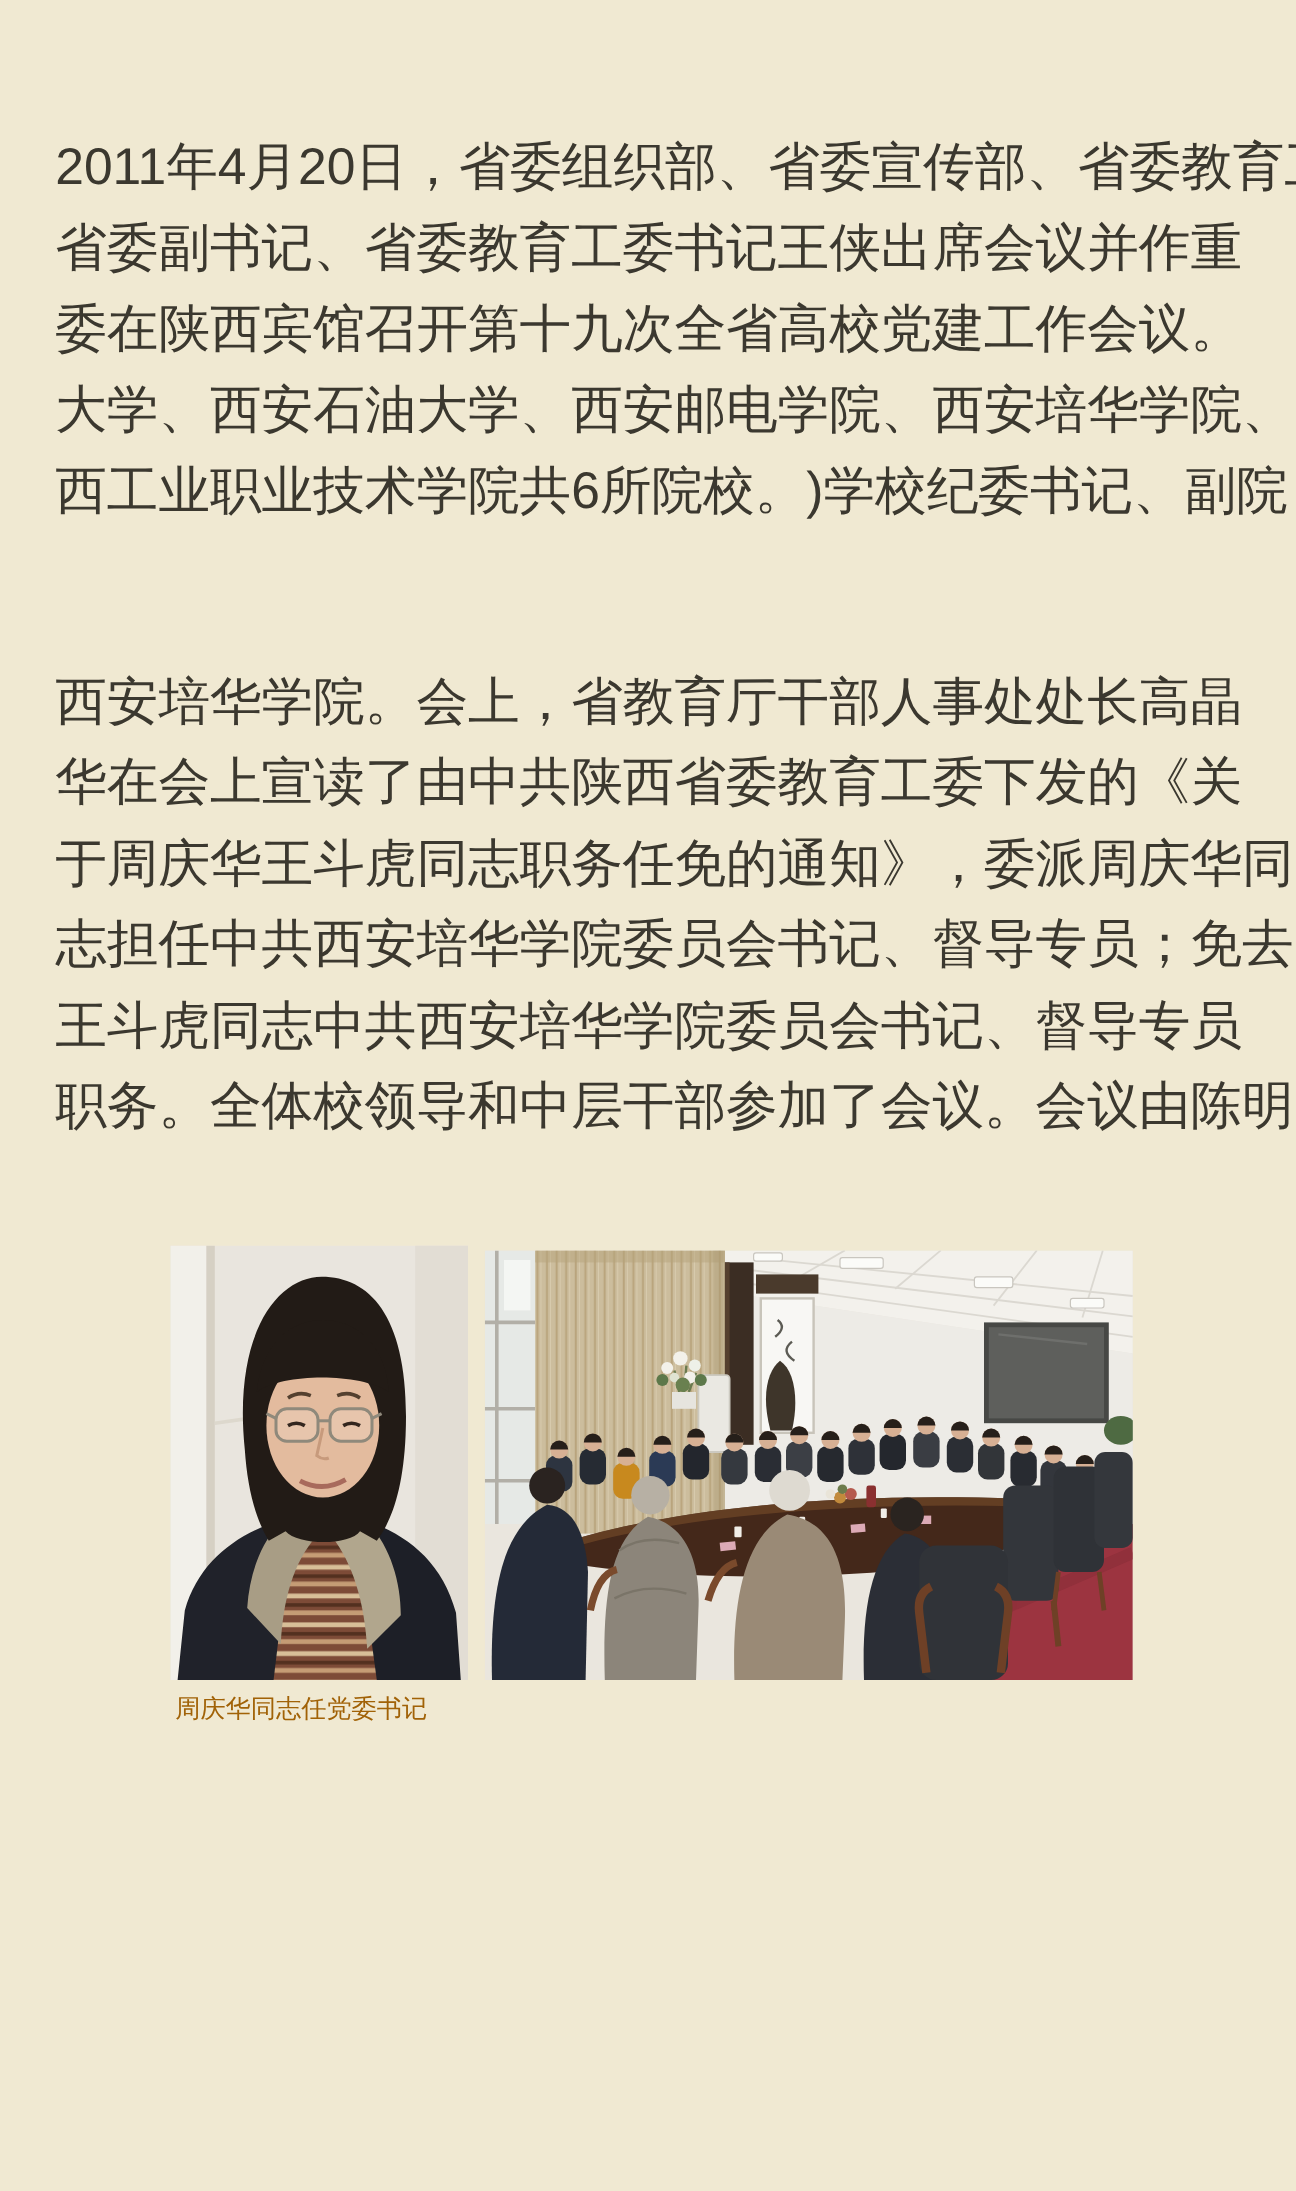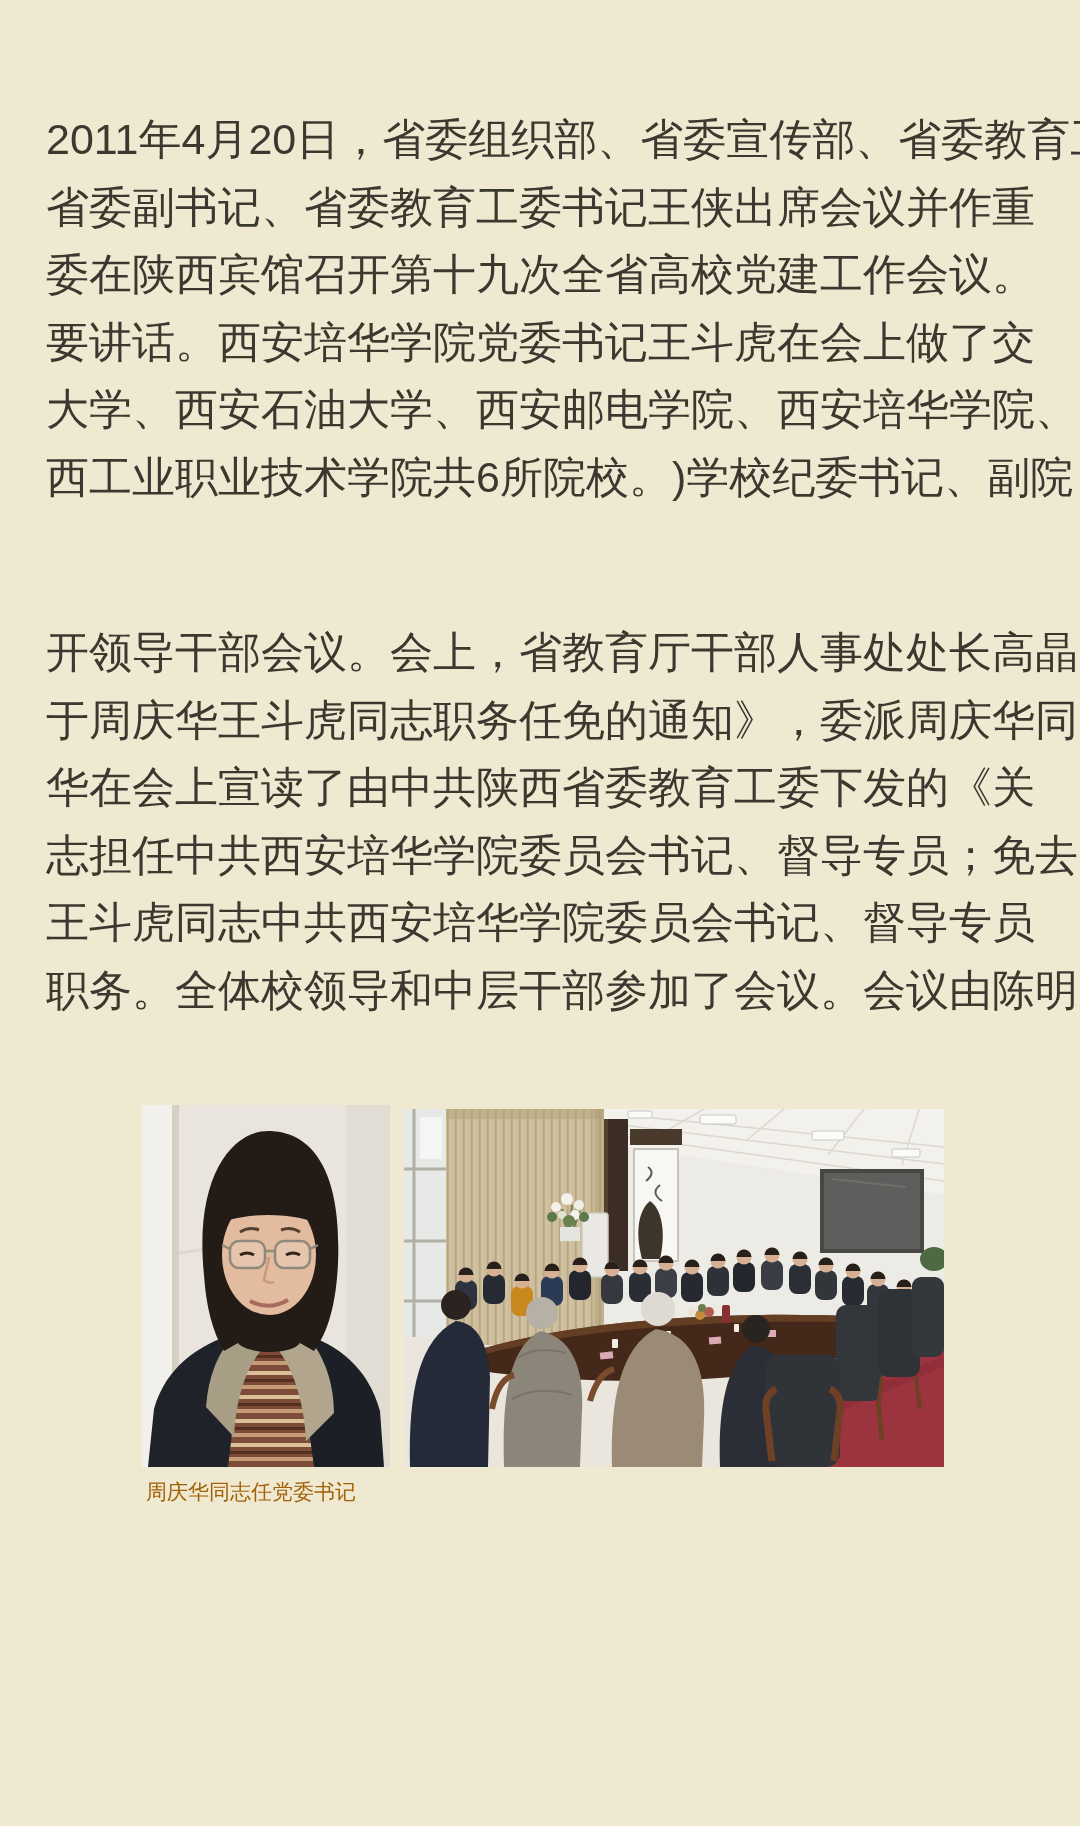--- a/index.html
+++ b/index.html
@@ -21,29 +21,28 @@
 </style>
 </head>
 <body>
 
 <main class="page">
 
   <section class="para para-1">
     <div class="line">2011年4月20日，省委组织部、省委宣传部、省委教育工</div>
     <div class="line">省委副书记、省委教育工委书记王侠出席会议并作重</div>
     <div class="line">委在陕西宾馆召开第十九次全省高校党建工作会议。</div>
-    <div class="line">要讲话。西安培华学院党委书记王斗虎在会上做了交</div>
     <div class="line">大学、西安石油大学、西安邮电学院、西安培华学院、陕</div>
     <div class="line">西工业职业技术学院共6所院校。)学校纪委书记、副院</div>
   </section>
 
   <section class="para para-2">
-    <div class="line">开领导干部会议。会上，省教育厅干部人事处处长高晶</div>
+    <div class="line">西安培华学院。会上，省教育厅干部人事处处长高晶</div>
+    <div class="line">华在会上宣读了由中共陕西省委教育工委下发的《关</div>
     <div class="line">于周庆华王斗虎同志职务任免的通知》，委派周庆华同</div>
-    <div class="line">华在会上宣读了由中共陕西省委教育工委下发的《关</div>
     <div class="line">志担任中共西安培华学院委员会书记、督导专员；免去</div>
     <div class="line">王斗虎同志中共西安培华学院委员会书记、督导专员</div>
     <div class="line">职务。全体校领导和中层干部参加了会议。会议由陈明</div>
   </section>
 
   <div class="photos">
 
     <figure class="photo portrait">
       <svg width="248" height="362" viewBox="0 0 248 362">
         <defs>

